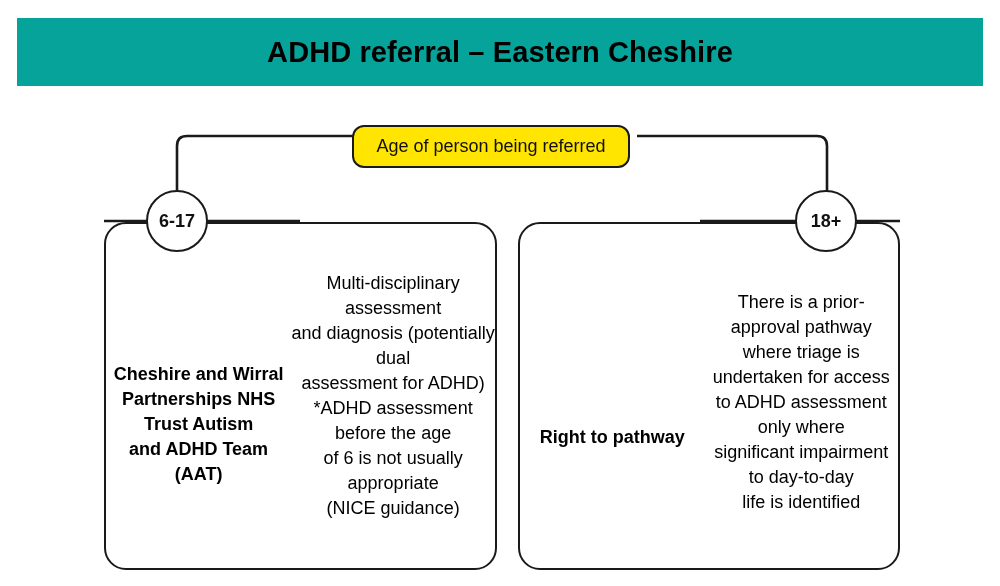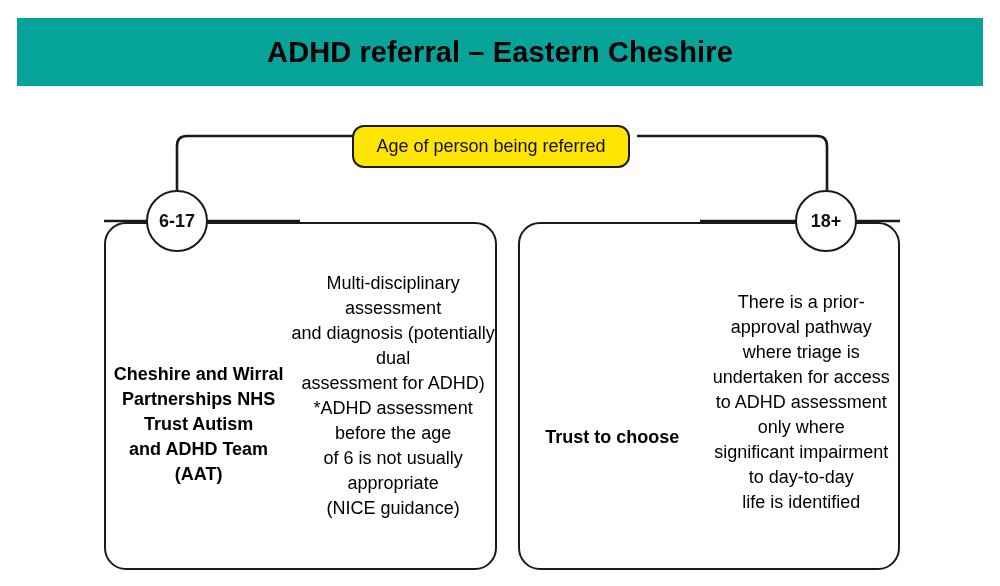--- a/index.html
+++ b/index.html
@@ -191,21 +191,21 @@
 and ADHD Team (AAT)</div>
     <div class="panel-body">Multi-disciplinary assessment
 and diagnosis (potentially dual
 assessment for ADHD)
 *ADHD assessment before the age
 of 6 is not usually appropriate
 (NICE guidance)</div>
   </div>
 
   <div class="pathway-panel" id="panel-adult">
-    <div class="panel-heading">Trust to choose</div>
+    <div class="panel-heading">Right to pathway</div>
     <div class="panel-body">There is a prior-approval pathway
 where triage is undertaken for access
 to ADHD assessment only where
 significant impairment to day-to-day
 life is identified</div>
   </div>
 
 </div>
 
 </body></html>

